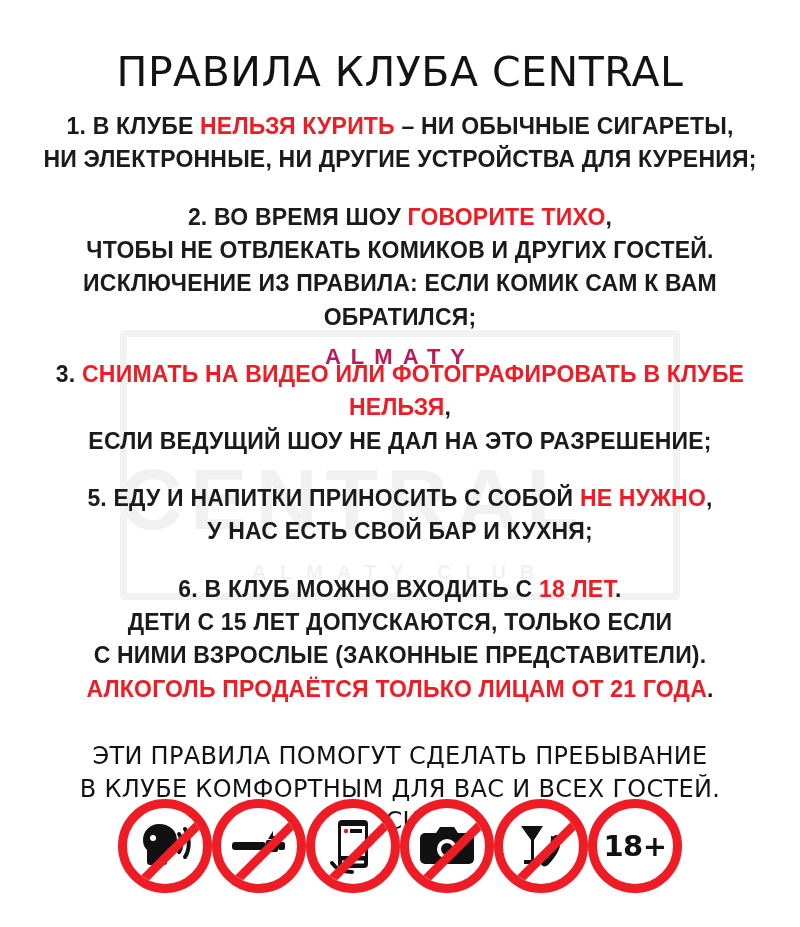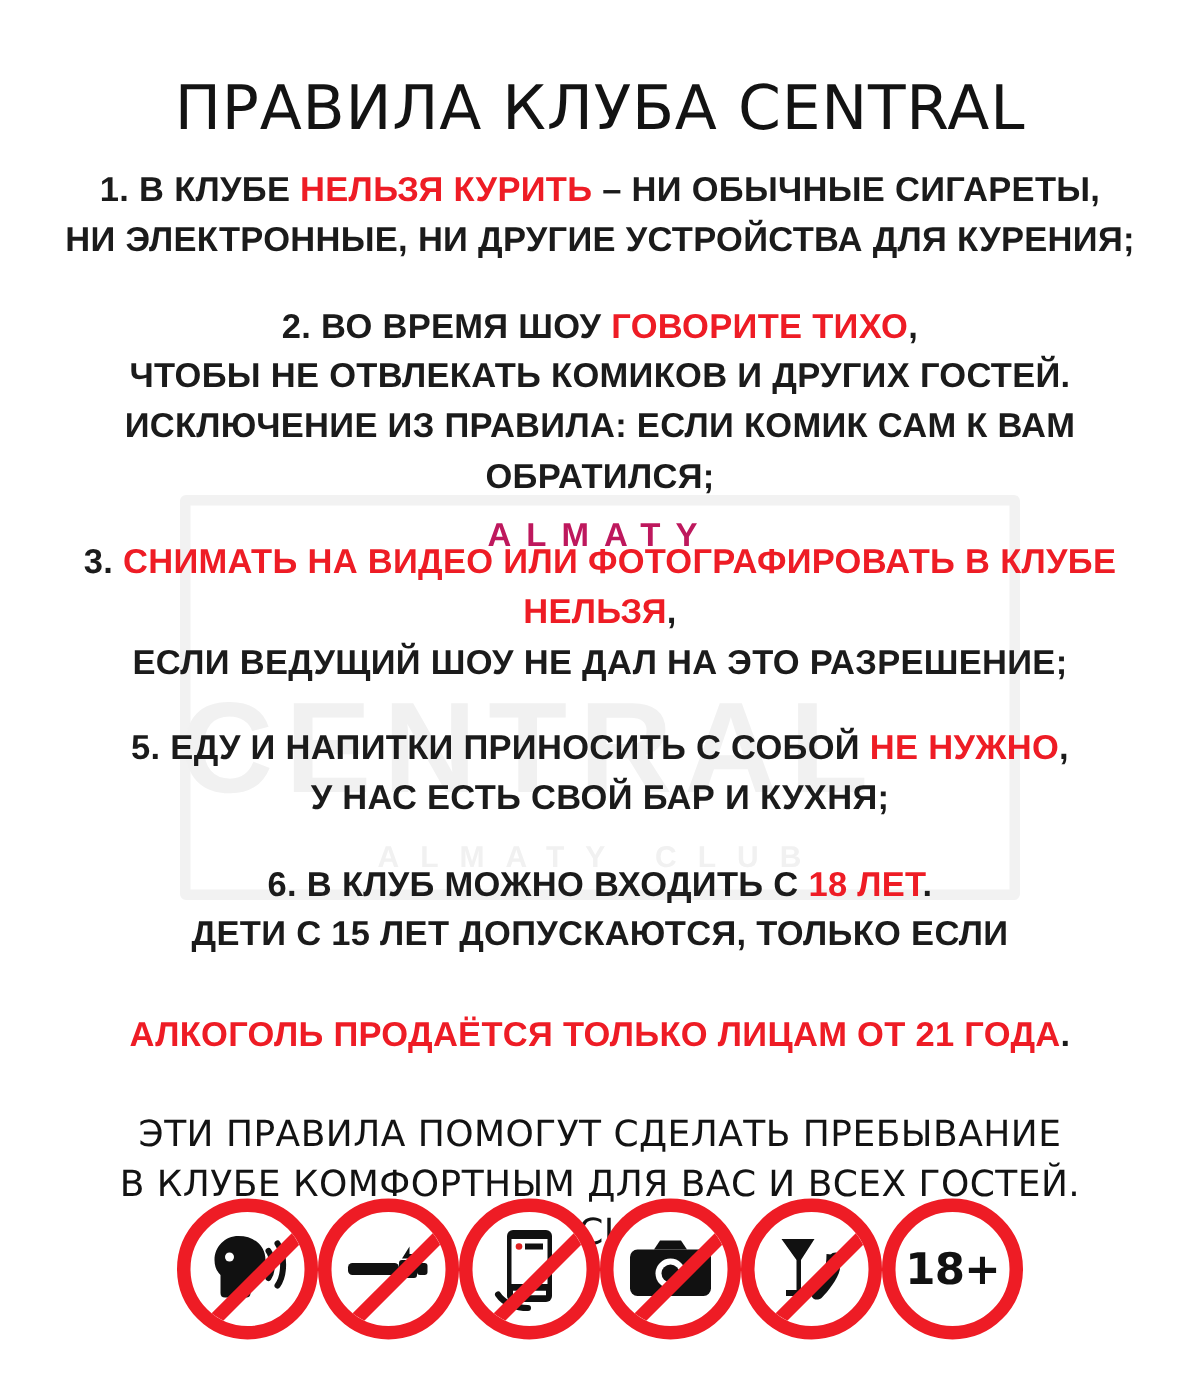--- a/index.html
+++ b/index.html
@@ -182,21 +182,21 @@
 </div>
 
 <div class="sheet">
   <h1 class="title">ПРАВИЛА КЛУБА CENTRAL</h1>
 
   <ul class="rules" id="rules-list">
       <li class="rule"><span class="num">1.</span> <span>В КЛУБЕ </span><span class="hl">НЕЛЬЗЯ КУРИТЬ</span><span> – НИ ОБЫЧНЫЕ СИГАРЕТЫ,</span><br><span>НИ ЭЛЕКТРОННЫЕ, НИ ДРУГИЕ УСТРОЙСТВА ДЛЯ КУРЕНИЯ;</span></li>
       <li class="rule"><span class="num">2.</span> <span>ВО ВРЕМЯ ШОУ </span><span class="hl">ГОВОРИТЕ ТИХО</span><span>,</span><br><span>ЧТОБЫ НЕ ОТВЛЕКАТЬ КОМИКОВ И ДРУГИХ ГОСТЕЙ.</span><br><span>ИСКЛЮЧЕНИЕ ИЗ ПРАВИЛА: ЕСЛИ КОМИК САМ К ВАМ ОБРАТИЛСЯ;</span></li>
       <li class="rule"><span class="num">3.</span> <span class="hl">СНИМАТЬ НА ВИДЕО ИЛИ ФОТОГРАФИРОВАТЬ В КЛУБЕ НЕЛЬЗЯ</span><span>,</span><br><span>ЕСЛИ ВЕДУЩИЙ ШОУ НЕ ДАЛ НА ЭТО РАЗРЕШЕНИЕ;</span></li>
       <li class="rule"><span class="num">5.</span> <span>ЕДУ И НАПИТКИ ПРИНОСИТЬ С СОБОЙ </span><span class="hl">НЕ НУЖНО</span><span>,</span><br><span>У НАС ЕСТЬ СВОЙ БАР И КУХНЯ;</span></li>
-      <li class="rule"><span class="num">6.</span> <span>В КЛУБ МОЖНО ВХОДИТЬ С </span><span class="hl">18 ЛЕТ</span><span>.</span><br><span>ДЕТИ С 15 ЛЕТ ДОПУСКАЮТСЯ, ТОЛЬКО ЕСЛИ</span><br><br><span class="hl">АЛКОГОЛЬ ПРОДАЁТСЯ ТОЛЬКО ЛИЦАМ ОТ 21 ГОДА</span><span>.</span></li>
+      <li class="rule"><span class="num">6.</span> <span>В КЛУБ МОЖНО ВХОДИТЬ С </span><span class="hl">18 ЛЕТ</span><span>.</span><br><span>ДЕТИ С 15 ЛЕТ ДОПУСКАЮТСЯ, ТОЛЬКО ЕСЛИ</span><br><span>С НИМИ ВЗРОСЛЫЕ (ЗАКОННЫЕ ПРЕДСТАВИТЕЛИ).</span><br><span class="hl">АЛКОГОЛЬ ПРОДАЁТСЯ ТОЛЬКО ЛИЦАМ ОТ 21 ГОДА</span><span>.</span></li>
     </ul>
 
   <div class="closing" id="closing-message"><span>ЭТИ ПРАВИЛА ПОМОГУТ СДЕЛАТЬ ПРЕБЫВАНИЕ</span><br><span>В КЛУБЕ КОМФОРТНЫМ ДЛЯ ВАС И ВСЕХ ГОСТЕЙ.</span><br><span>СПАСИБО!</span></div>
 </div>
 
 <div class="icons">
 
   <div class="icon-badge">
     <div class="glyph">
       <svg width="56" height="52" viewBox="0 0 56 52" fill="#111">

